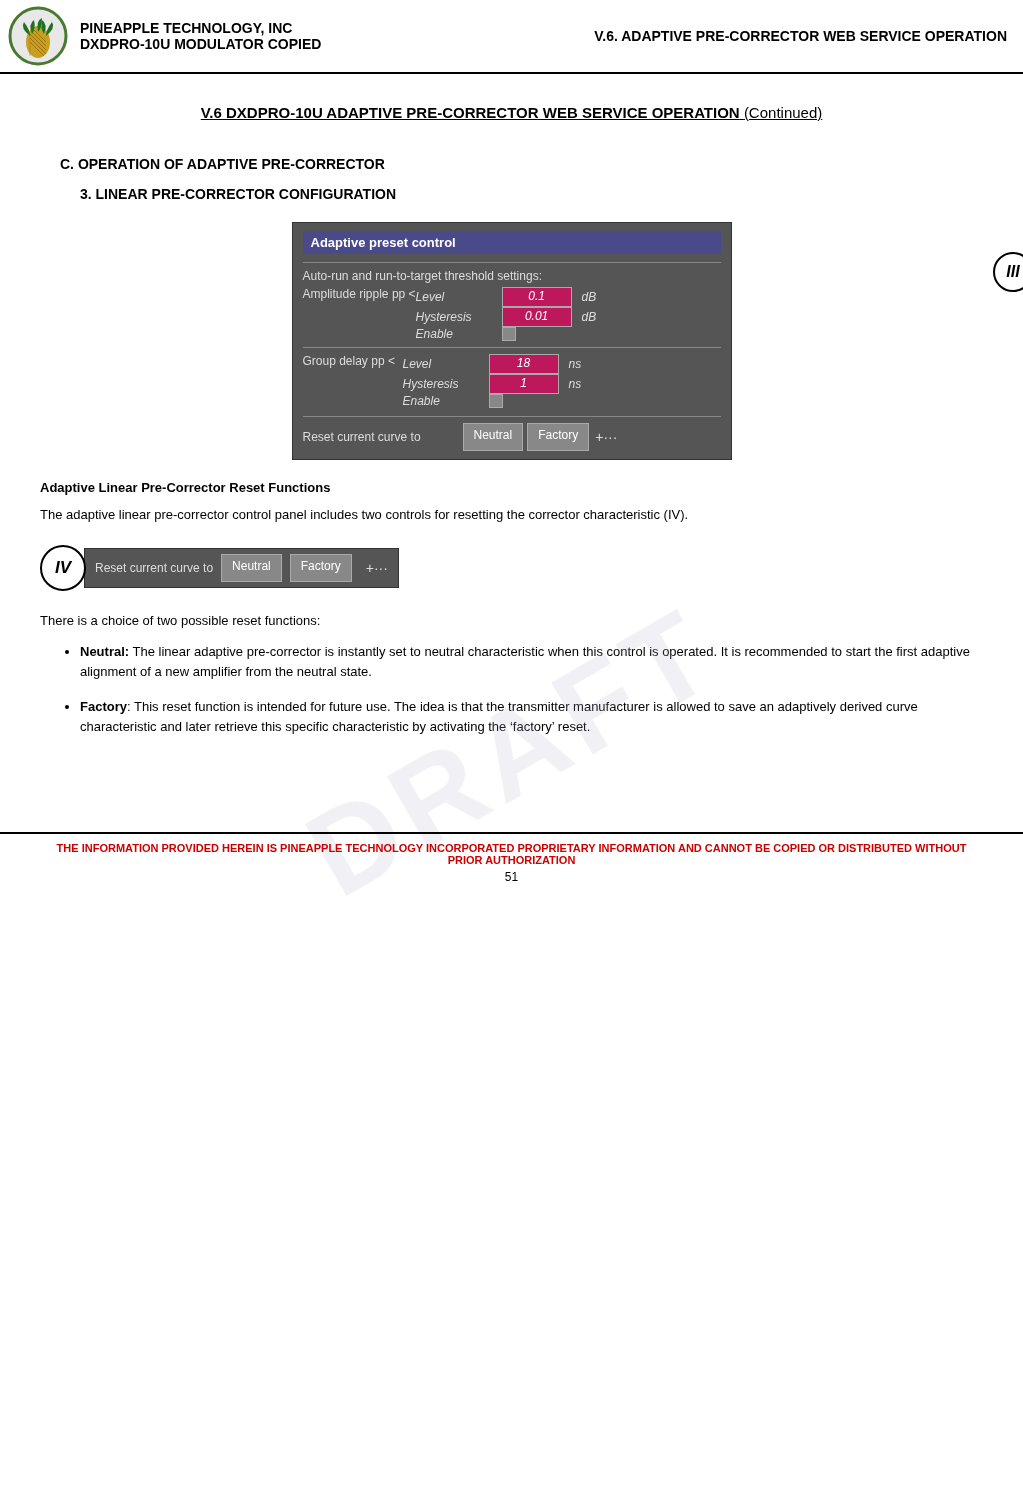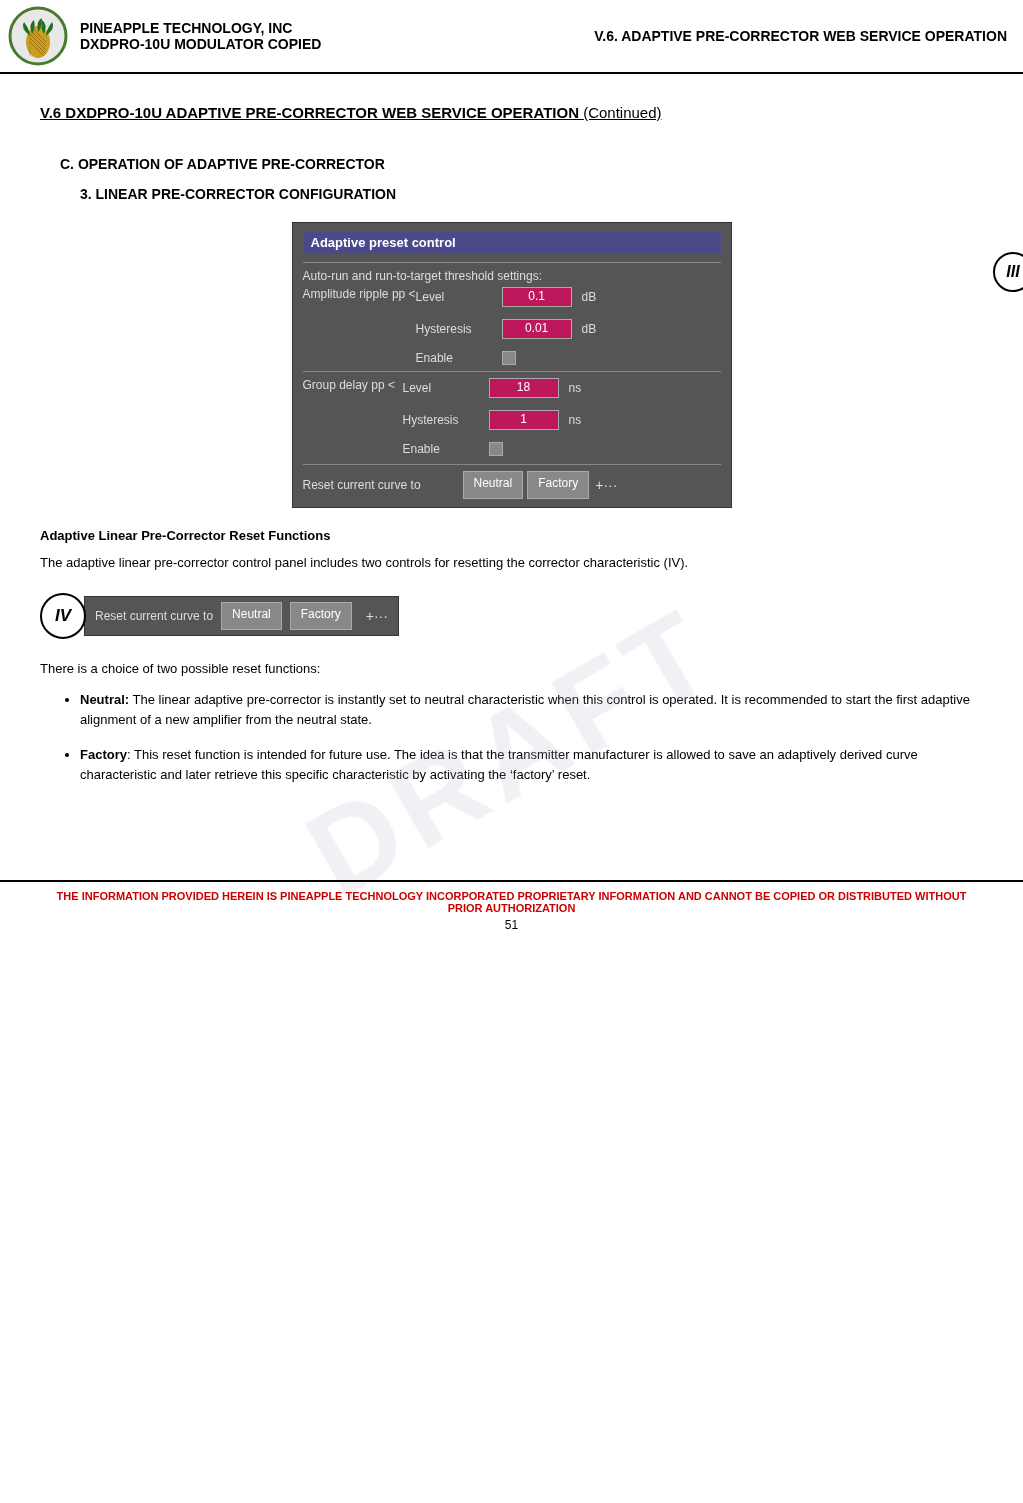--- a/index.html
+++ b/index.html
@@ -51,20 +51,21 @@
     .content {
       padding: 20px 40px 20px 40px;
     }
 
     .section-title {
       font-weight: bold;
       font-size: 15px;
       text-decoration: underline;
       margin-bottom: 20px;
       margin-top: 10px;
+      text-align: center;
     }
 
     .sub-section-title {
       font-weight: bold;
       font-size: 14px;
       margin-bottom: 14px;
       margin-left: 20px;
     }
 
     .sub-sub-title {
@@ -314,21 +315,22 @@
 
     .group-label {
       color: #ddd;
       font-size: 12px;
       min-width: 100px;
     }
 
     .sub-fields {
       display: flex;
       flex-direction: column;
-      gap: 12px;
+      gap: 0;
+      font-style: italic;
     }
 
     .sub-field-row {
       display: flex;
       align-items: center;
       gap: 6px;
     }
   </style>
 </head>
 <body>

